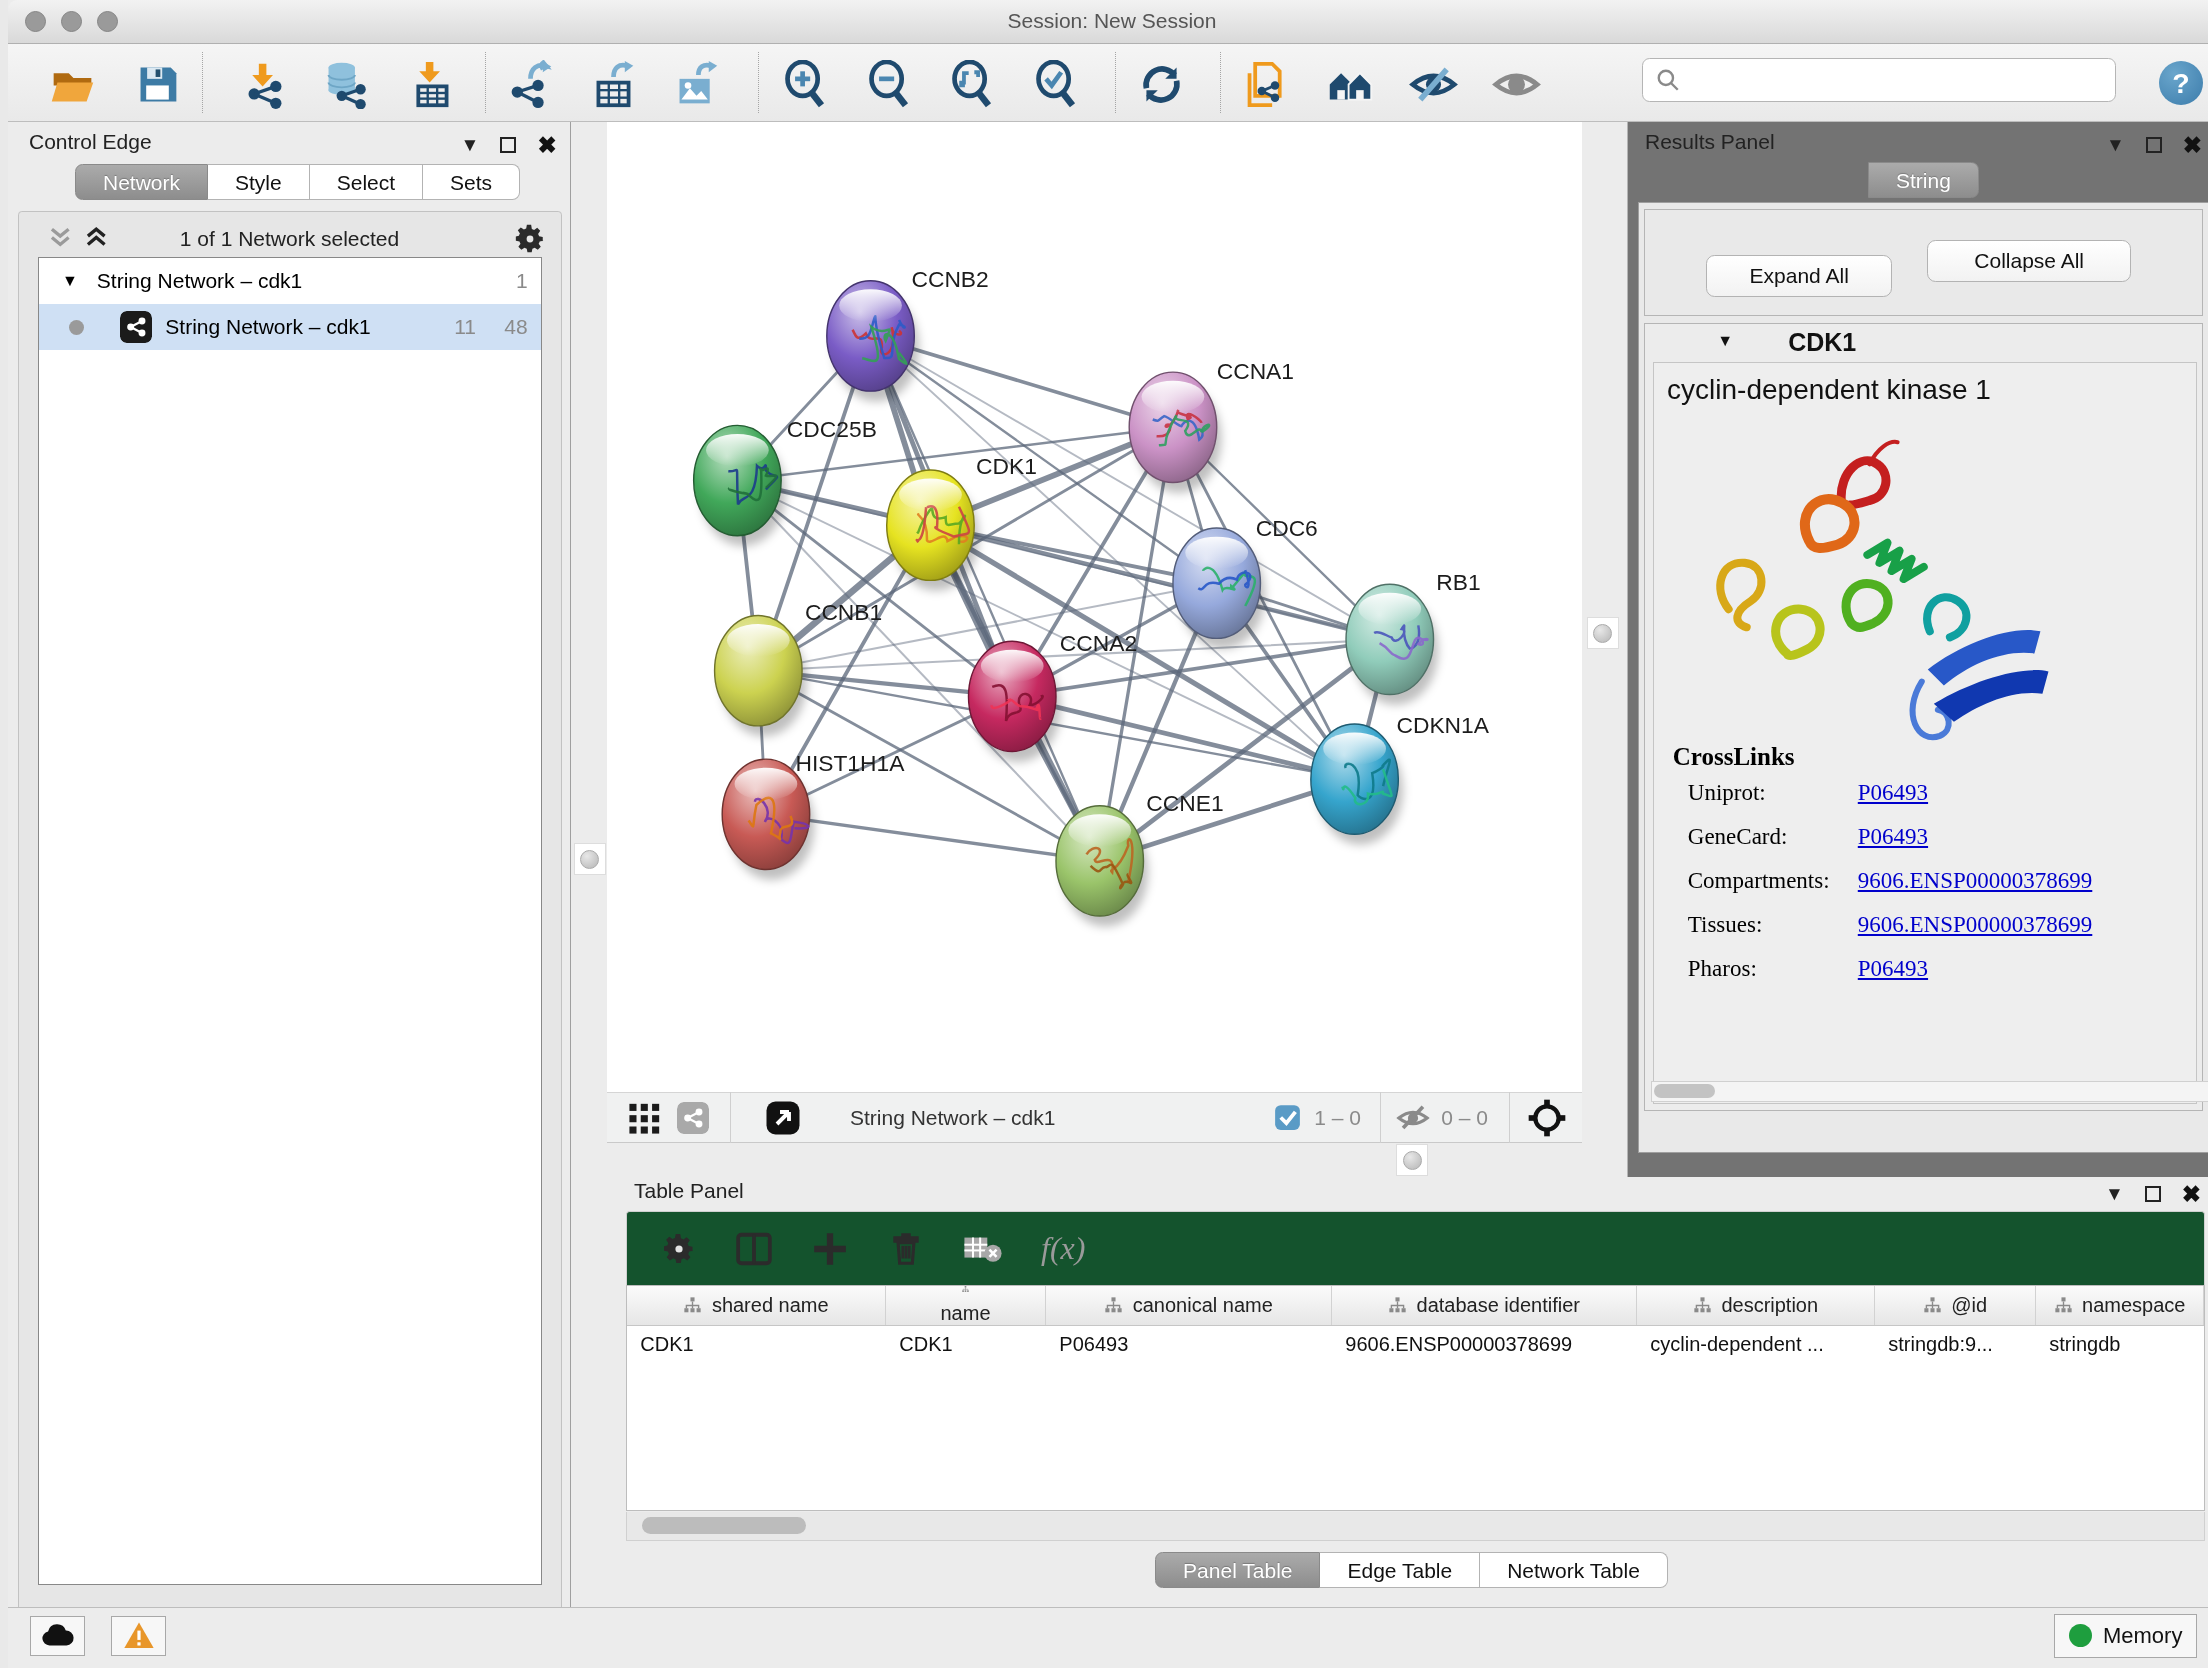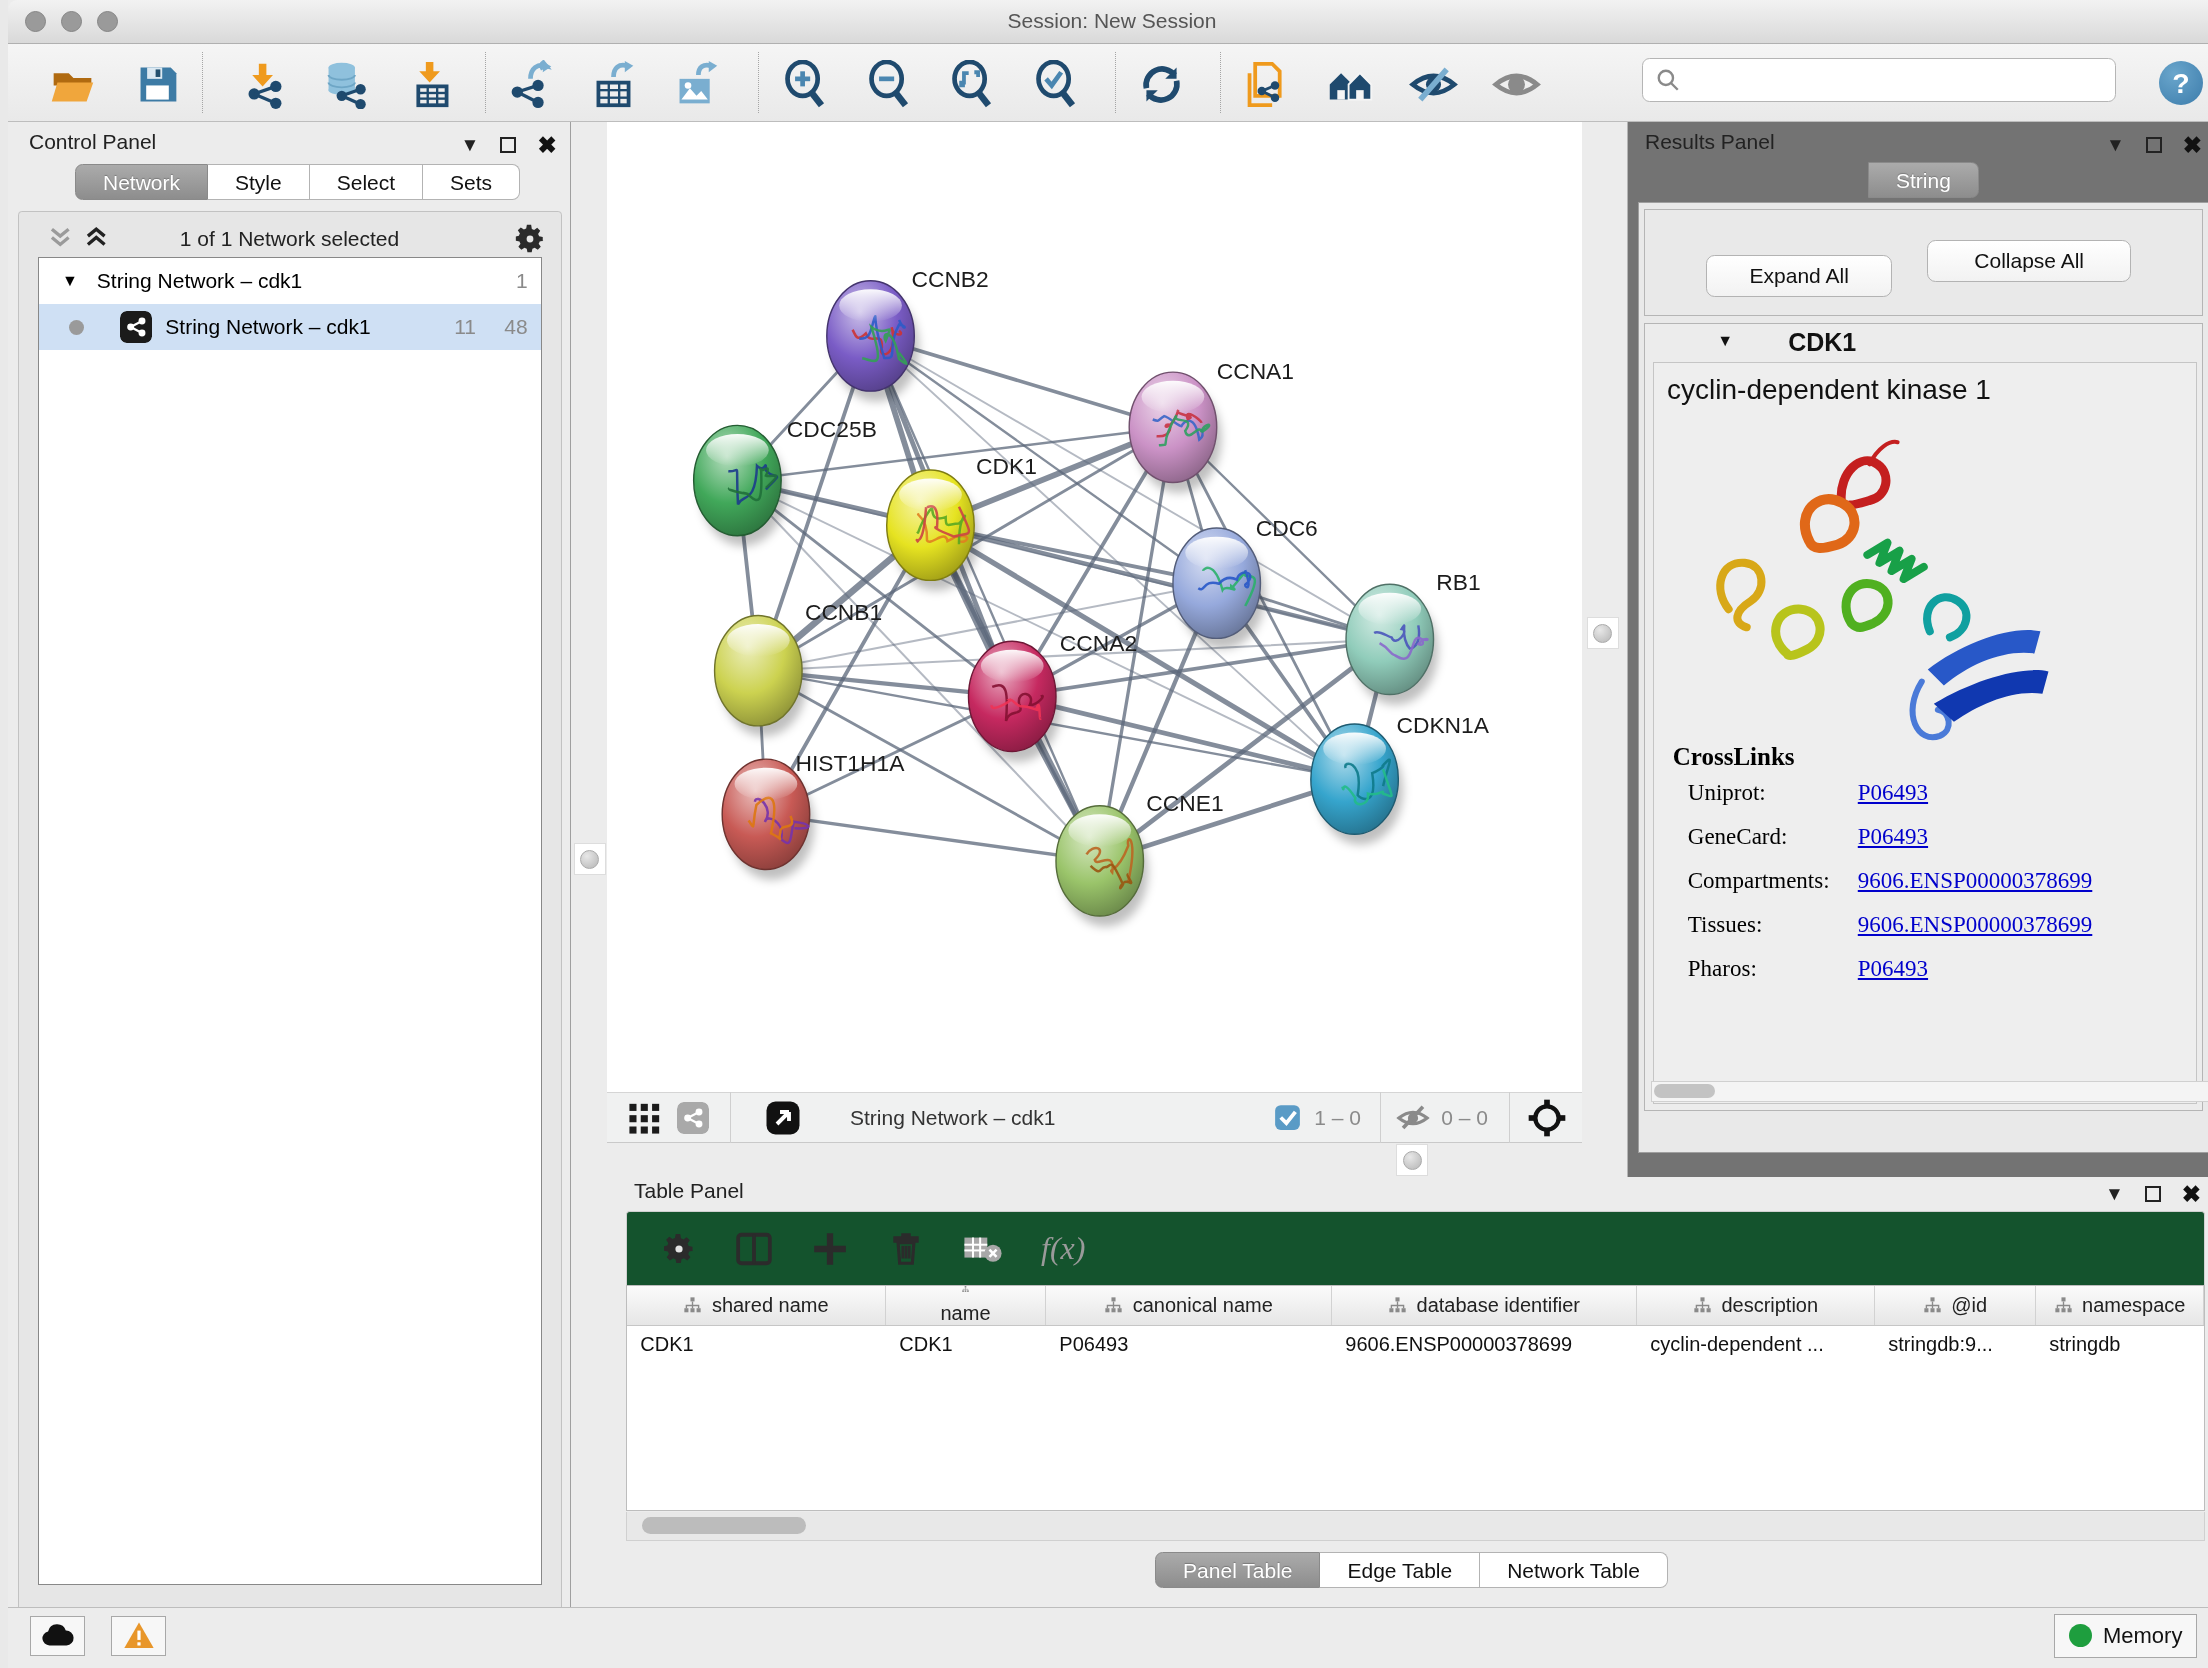--- a/index.html
+++ b/index.html
@@ -299,21 +299,21 @@
       <svg width="28.5" height="28.5" viewBox="0 0 24 24" style="margin:0 5.7px 0 11.4px">
         <circle cx="10" cy="10" r="6" fill="none" stroke="#8a8a8a" stroke-width="2"></circle>
         <line x1="14.5" y1="14.5" x2="20" y2="20" stroke="#8a8a8a" stroke-width="2"></line>
       </svg>
       <input placeholder="" style="">
     </div>
     <div class="help-btn">?</div>
   </div>
 
   <div class="control-panel">
-    <div class="panel-head" style="left:21px; top:7.6px">Control Panel</div>
+    <div class="panel-head" style="left:21px; top:7.6px">Control Edge</div>
     <div class="ph-icons" style="right:13.3px; top:9.5px">
       <span class="ph-col">▼</span>
       <span class="ph-box"></span>
       <span class="ph-x">✖</span>
     </div>
     <div style="position:absolute; left:67px; top:42px" class="seg" id="cp-tabs">
         <span class="tab active">Network</span>
         <span class="tab">Style</span>
         <span class="tab">Select</span>
         <span class="tab">Sets</span>

